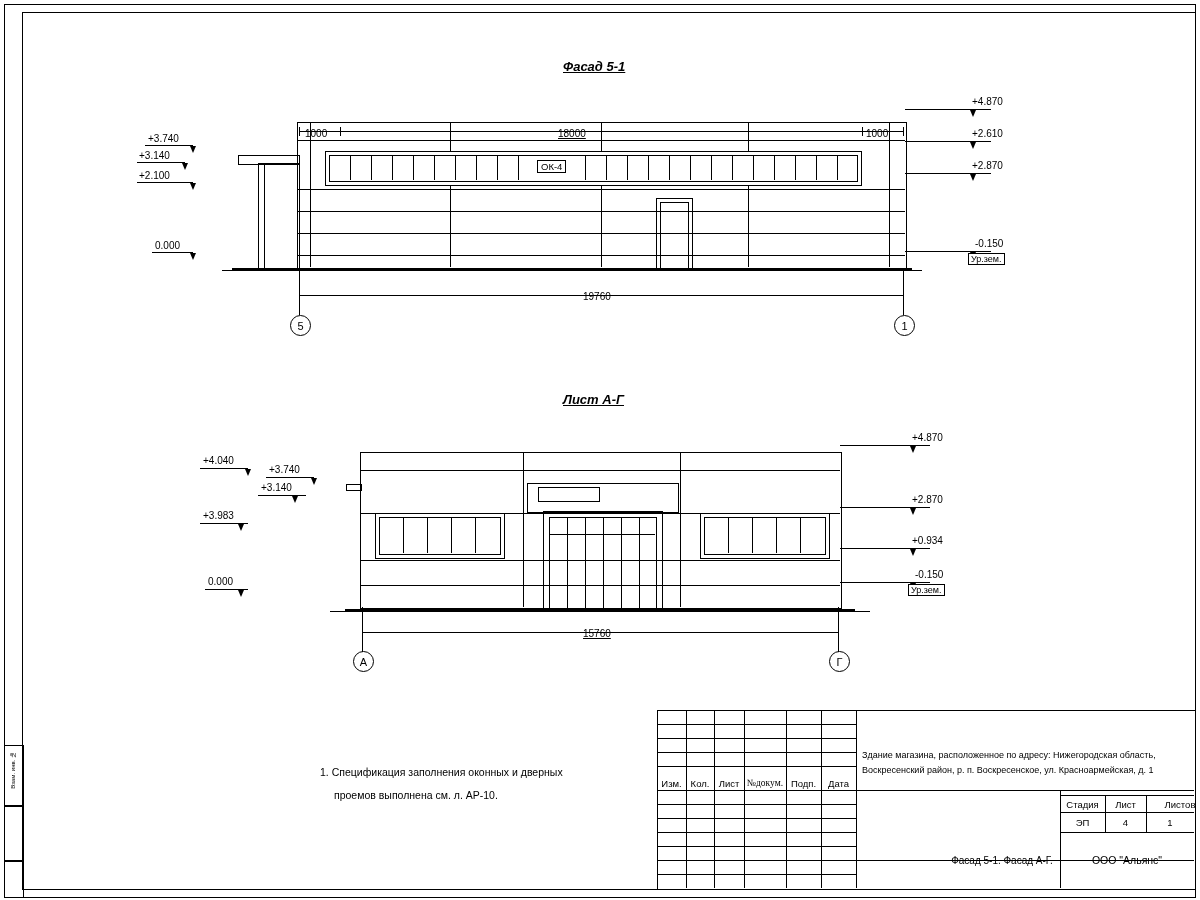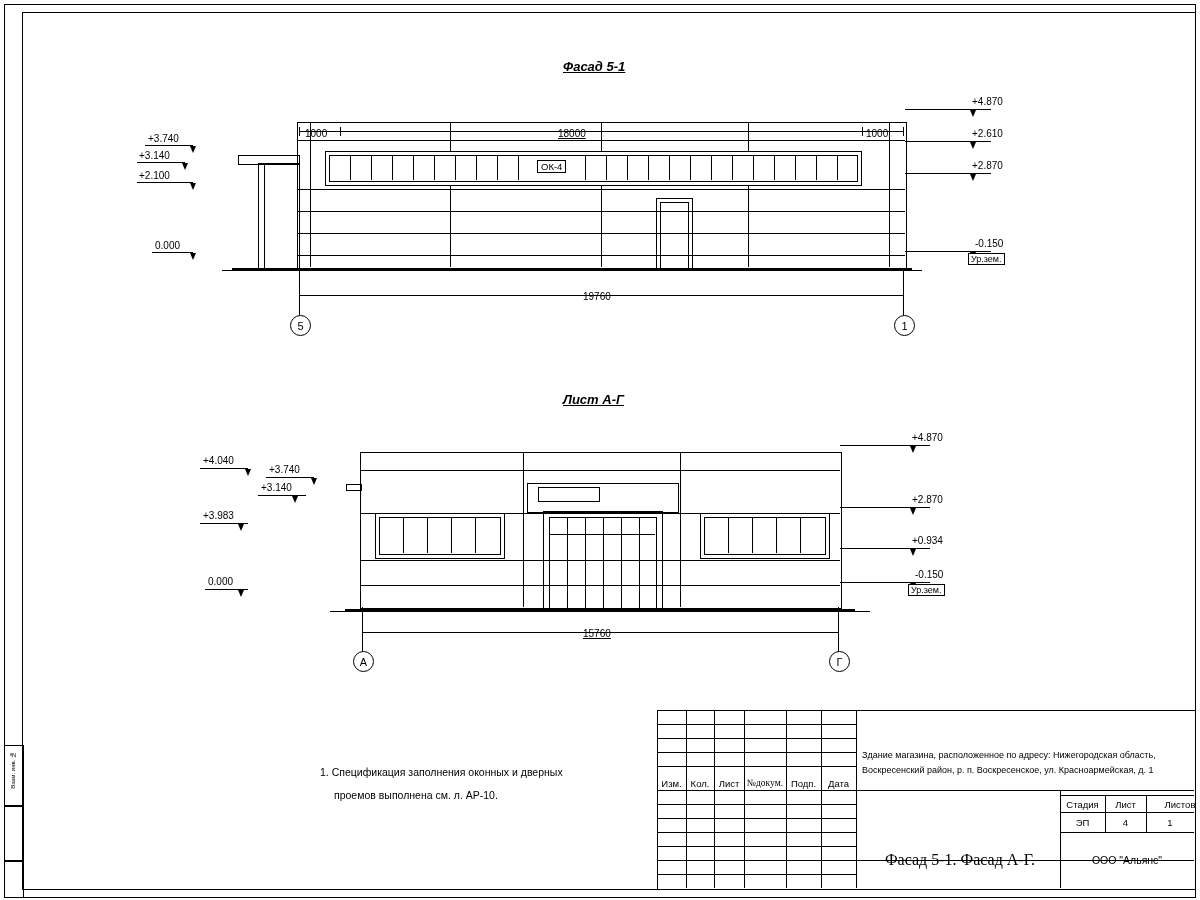--- a/index.html
+++ b/index.html
@@ -281,16 +281,16 @@
   <div class="ln v" style="left:1146px;top:795px;height:37px;"></div>
 
   <div class="tb-cell" style="left:1060px;top:797px;width:45px;height:14px;">Стадия</div>
   <div class="tb-cell" style="left:1105px;top:797px;width:41px;height:14px;">Лист</div>
   <div class="tb-cell" style="left:1146px;top:797px;width:68px;height:14px;">Листов</div>
 
   <div class="tb-cell" style="left:1060px;top:814px;width:45px;height:17px;">ЭП</div>
   <div class="tb-cell" style="left:1105px;top:814px;width:41px;height:17px;">4</div>
   <div class="tb-cell" style="left:1146px;top:814px;width:48px;height:17px;">1</div>
 
-  <div class="tb-cell" style="left:862px;top:850px;width:196px;height:20px;font-size:16px;font-family:Liberation Serif, serif;">Фасад 5-1. Фасад А-Г.</div>
+  <div class="tb-cell" style="left:904px;top:850px;width:196px;height:20px;font-size:10px;">Фасад 5-1. Фасад А-Г.</div>
   <div class="tb-cell" style="left:1060px;top:850px;width:134px;height:20px;font-size:10.5px;">ООО "Альянс"</div>
 
 </div>
 
 </body></html>

